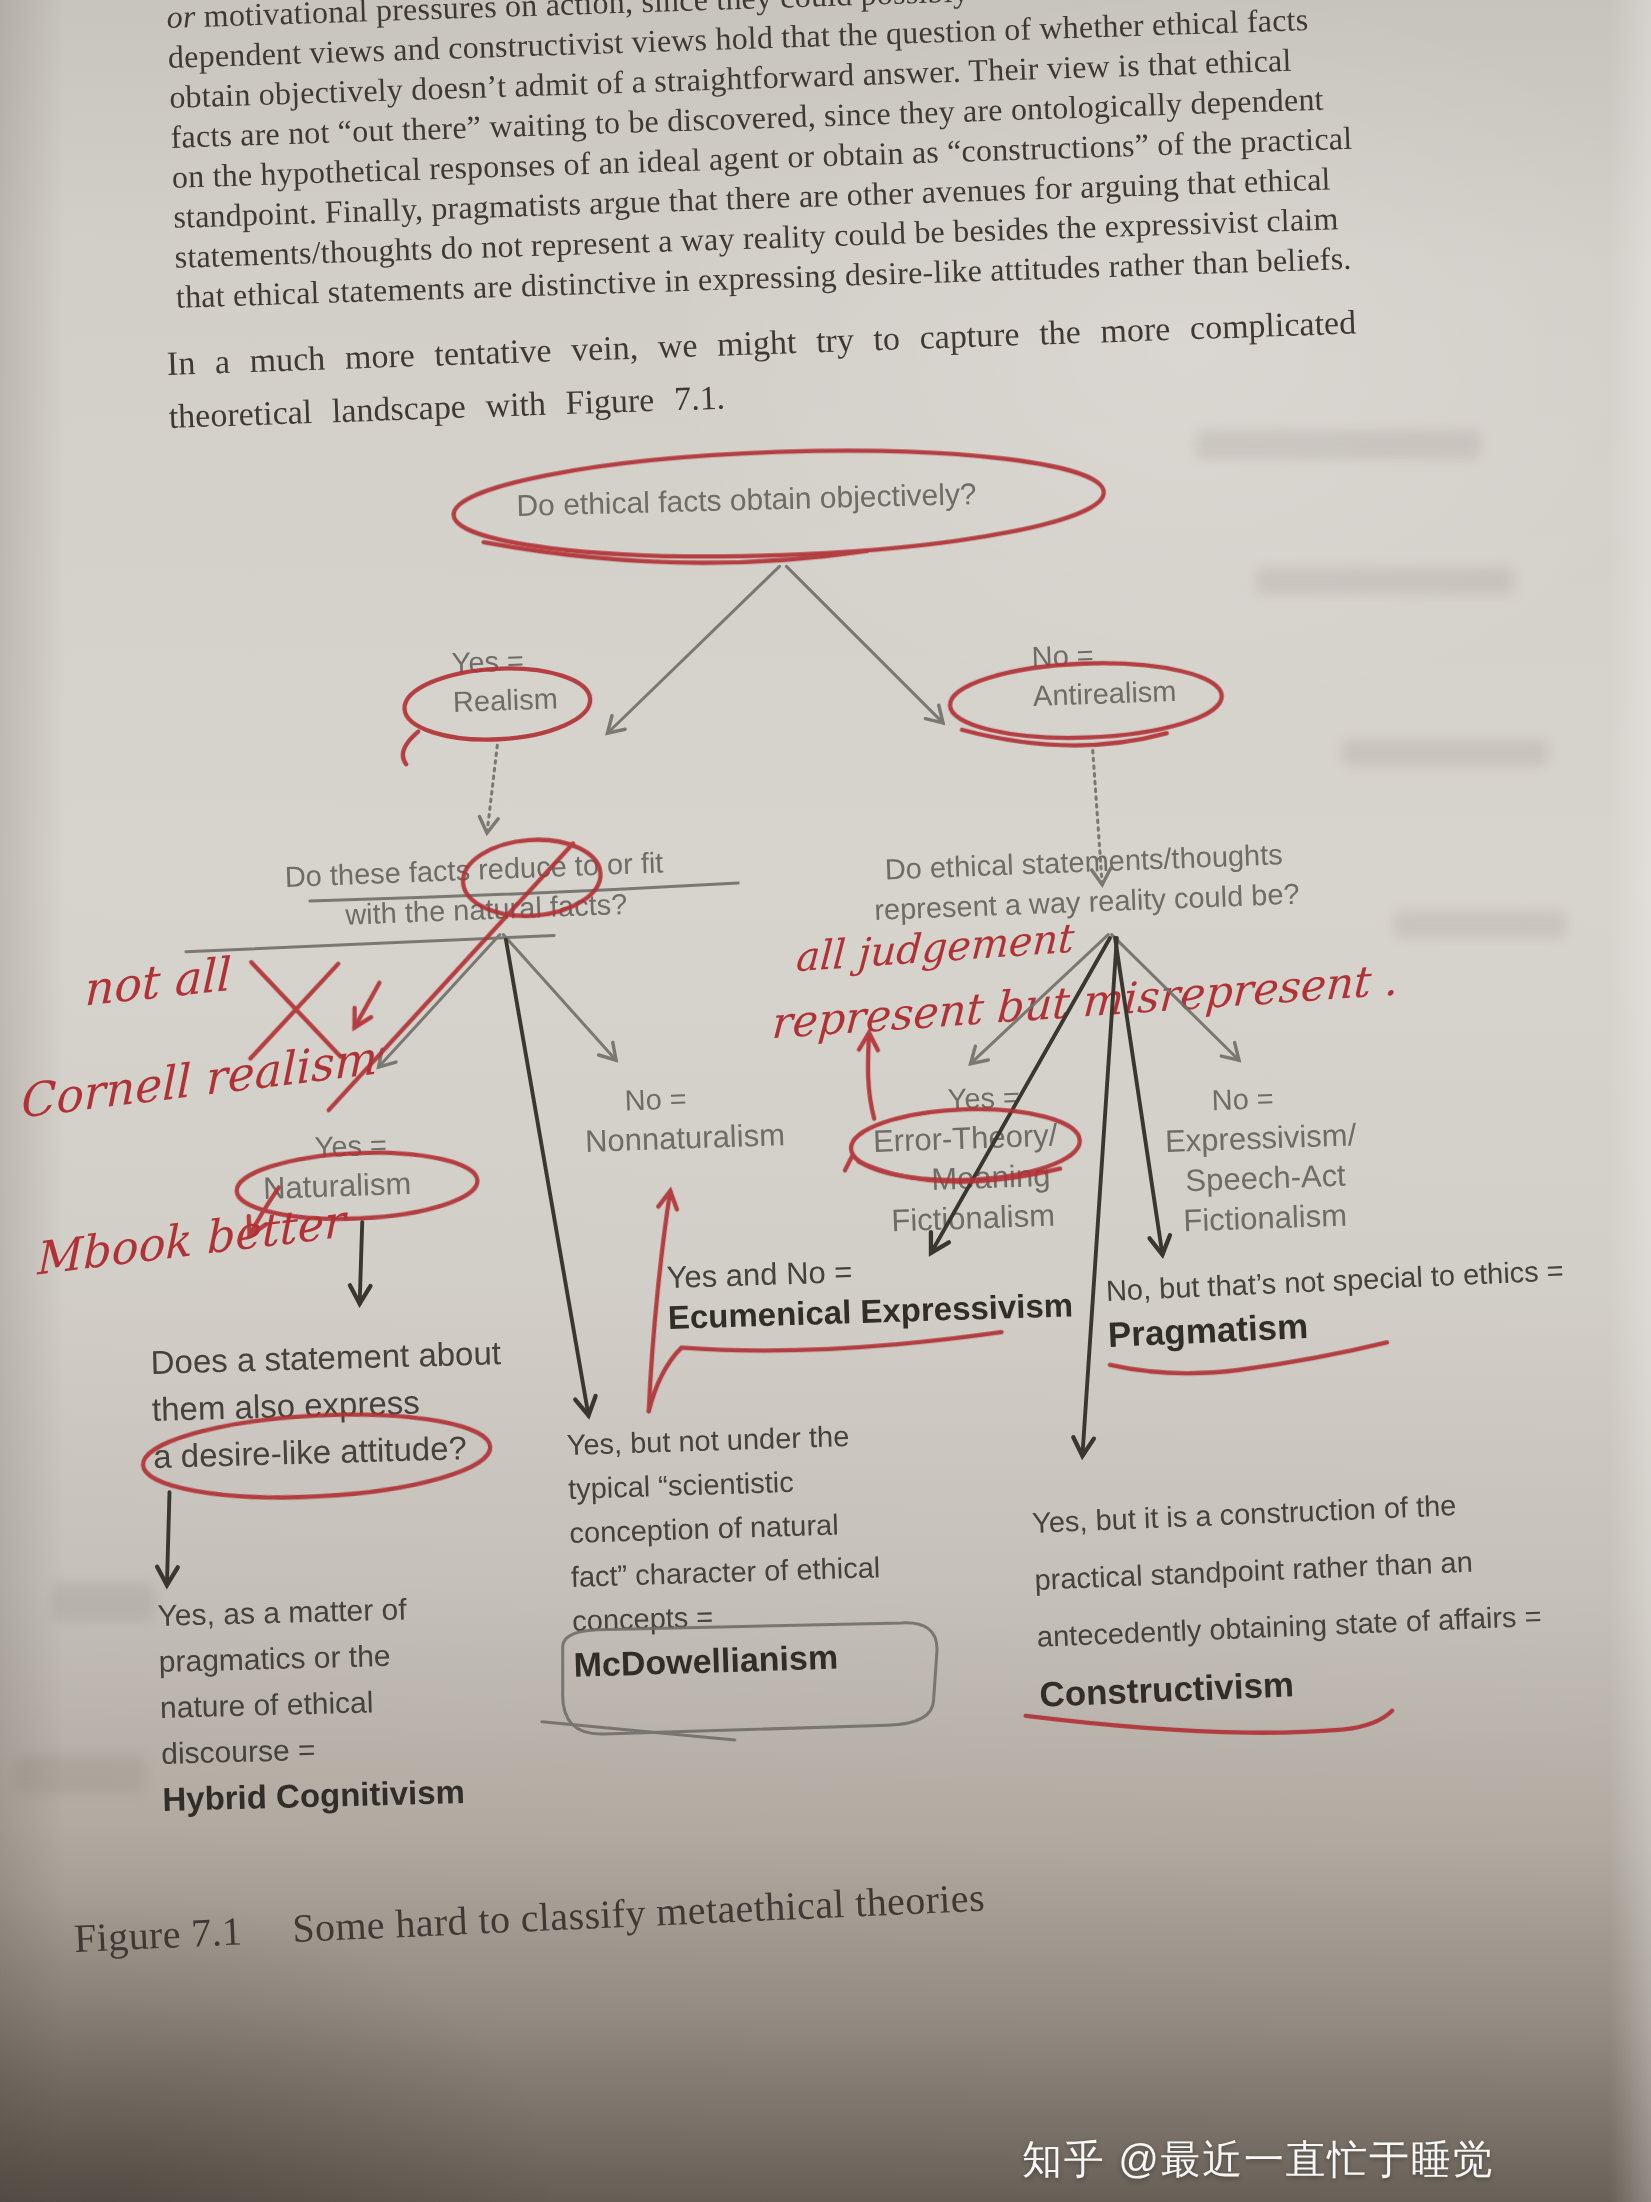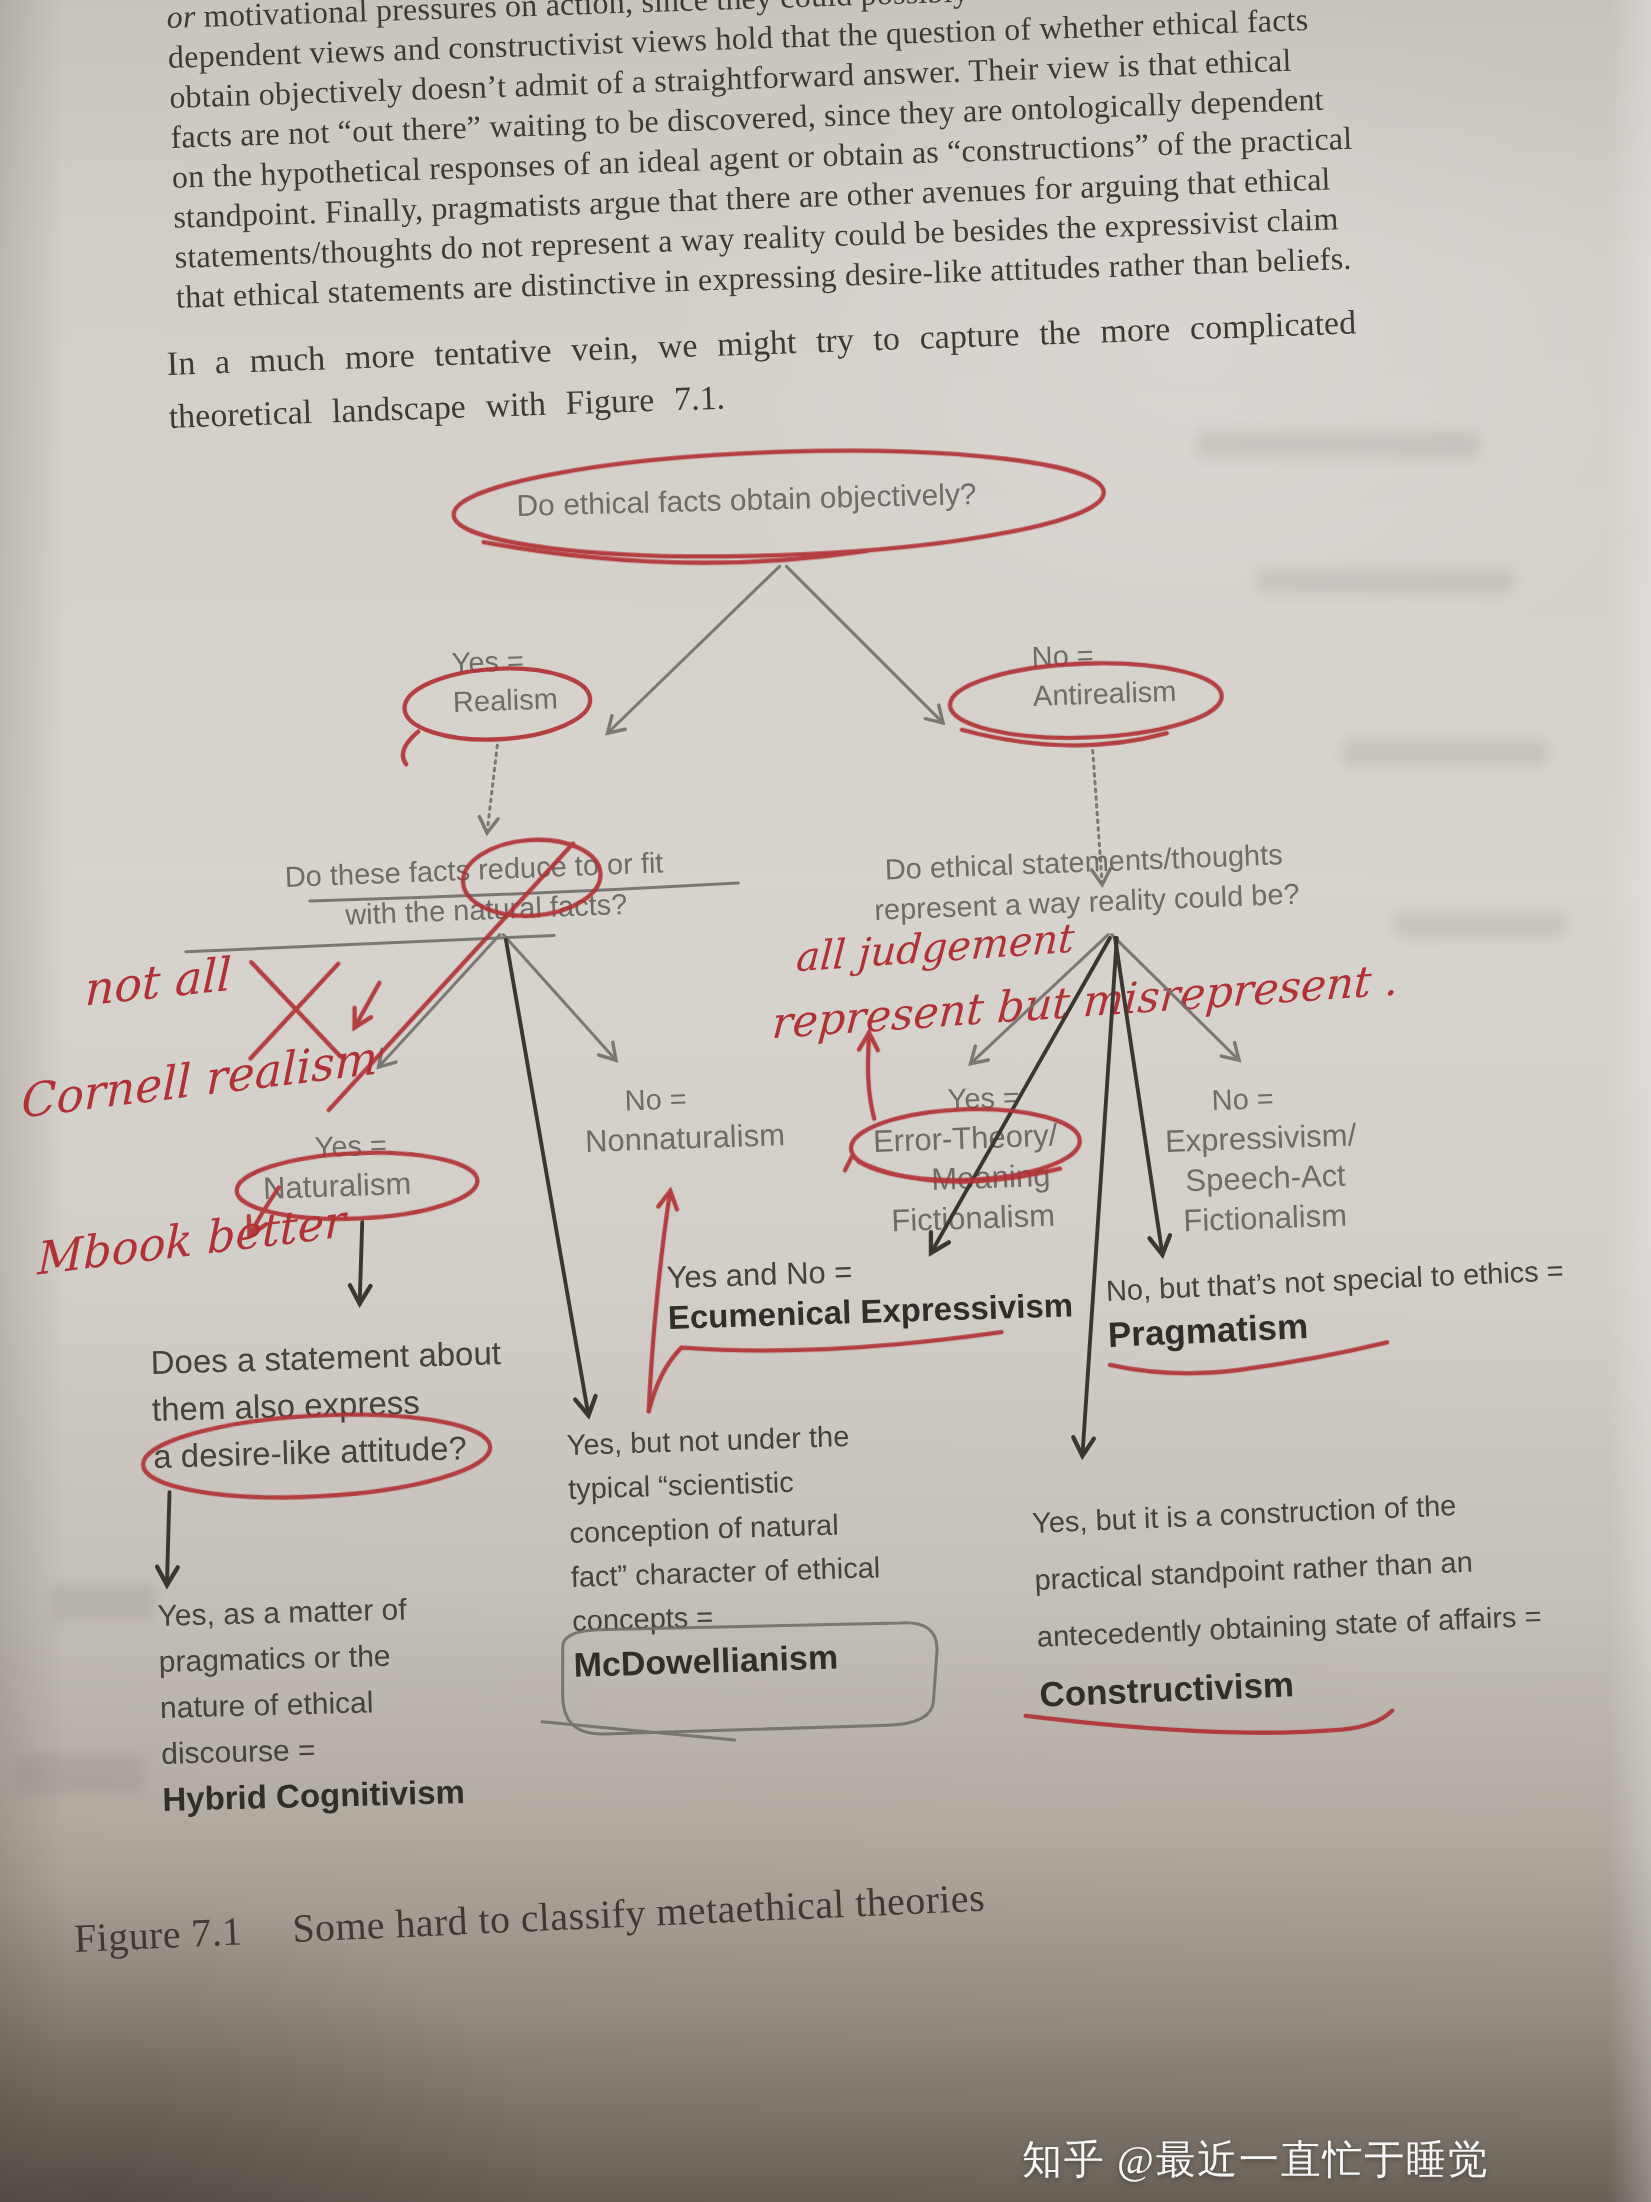--- a/index.html
+++ b/index.html
@@ -24,21 +24,21 @@
   .boldterm{font-weight:bold;color:#312e29;}
   .root{font-size:30px;}
   .lbl{font-size:29px;line-height:39px;}
   .q{font-size:29px;line-height:40px;}
   .mid{font-size:31px;line-height:40px;}
   .mid .sm{font-size:29px;}
   .blk{font-size:33px;line-height:47px;}
   .hand{font-family:"DejaVu Serif",serif;font-style:italic;color:#b13236;transform-origin:left top;}
   .caption{font-size:40px;letter-spacing:0.4px;}
   .caption .cap2{margin-left:50px;}
-  .watermark{font-family:Liberation Serif, serif;font-size:40px;color:rgba(255,255,255,.95);
+  .watermark{font-family:Liberation Sans, sans-serif;font-size:40px;color:rgba(255,255,255,.95);
     text-shadow:0 1.7px 5.2px rgba(0,0,0,.35);letter-spacing:1.7px;}
   .overlay{position:absolute;left:0;top:0;pointer-events:none;}
   .bleed{position:absolute;background:rgba(110,104,96,.13);filter:blur(6px);border-radius:7.7px;}
   svg *{fill:none;}
 </style>
 </head>
 <body>
 
 <div class="canvas">
 

